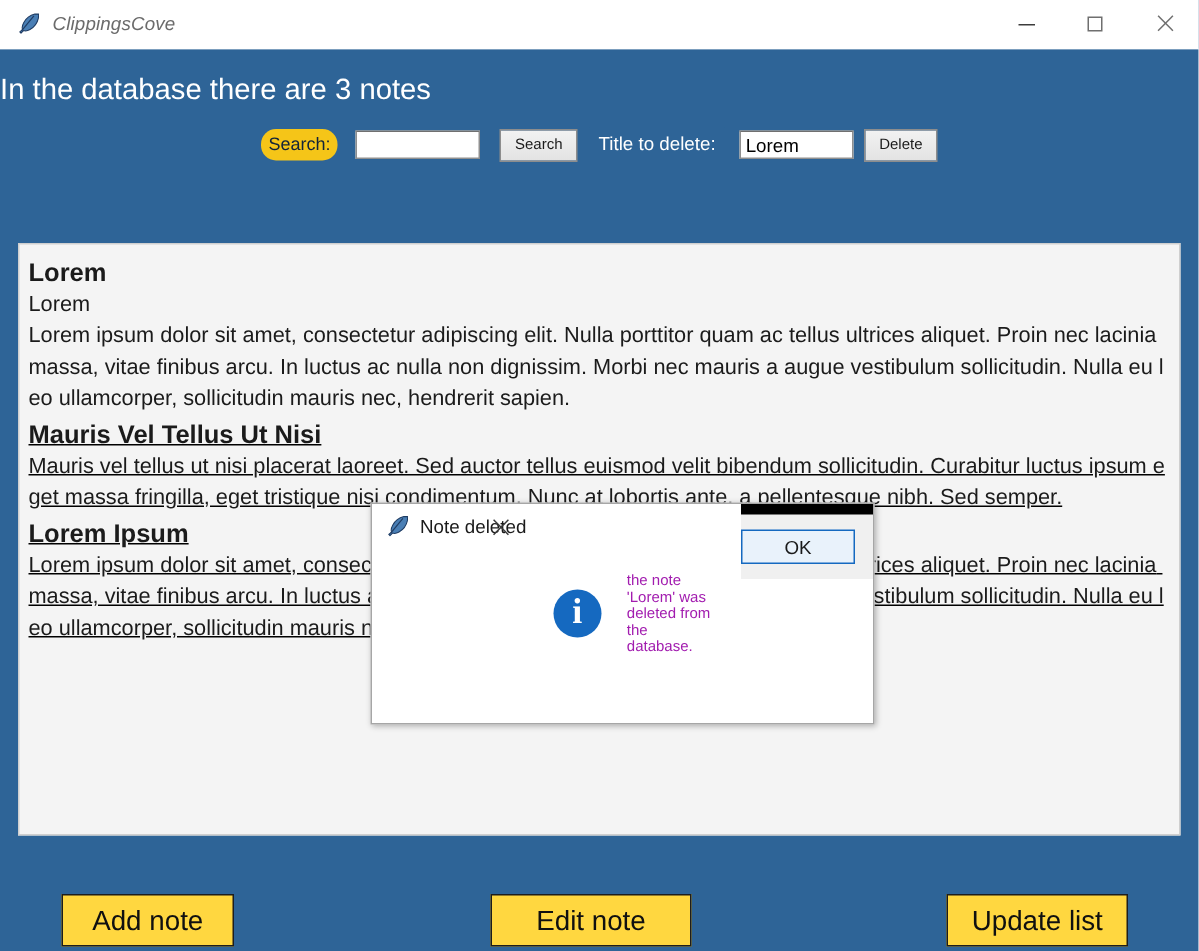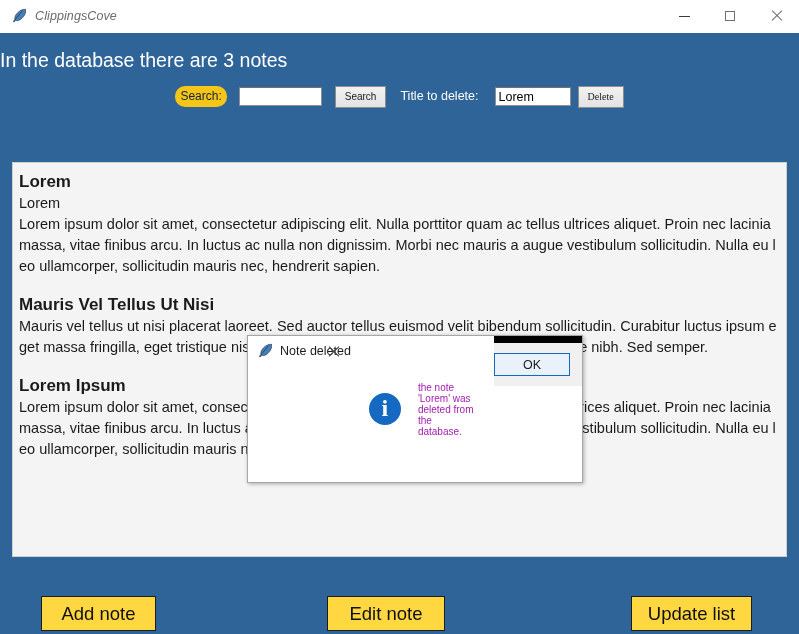--- a/index.html
+++ b/index.html
@@ -154,40 +154,40 @@
     border: 1px solid #8d8d8d;
     font-size: 10px;
     font-family: "Liberation Sans", sans-serif;
     color: #1a1a1a;
     height: 22px;
     padding: 0 9px;
     box-sizing: border-box;
     cursor: default;
   }
   .tb-button.search { margin-left: 13px; }
-  .tb-button.delete { margin-left: 7px; font-family: Liberation Serif, serif; }
+  .tb-button.delete { margin-left: 7px; }
   .tb-sep { width: 8px; }
 
   
   .notes-panel {
     position: absolute;
     left: 12px;
     top: 129px;
     width: 775px;
     height: 395px;
     background: #f4f4f4;
     border: 1px solid #cfcfcf;
     box-sizing: border-box;
     overflow: hidden;
     padding: 8px 0 0 0;
   }
   .note {
     padding: 0 3px 0 6px;
   }
-  .note + .note { margin-top: 17px; }
+  .note + .note { margin-top: 2px; text-decoration: underline; }
   .note-title {
     font-size: 17px;
     font-weight: bold;
     color: #1b1b1b;
     line-height: 22px;
     font-family: "Liberation Sans", sans-serif;
   }
   .note-subtitle {
     font-size: 14.5px;
     color: #1b1b1b;
@@ -219,21 +219,21 @@
     font-size: 18.5px;
     font-family: "Liberation Sans", sans-serif;
     height: 35px;
     display: flex;
     align-items: center;
     justify-content: center;
     cursor: default;
     box-sizing: border-box;
   }
   .big-btn.add    { left: 41px;  width: 115px; }
-  .big-btn.edit   { left: 327px; width: 118px; }
+  .big-btn.edit   { left: 327px; width: 134px; }
   .big-btn.update { left: 631px; width: 121px; }
 
   
   .dialog {
     position: absolute;
     left: 247px;
     top: 302px;
     width: 336px;
     height: 148px;
     background: #ffffff;

